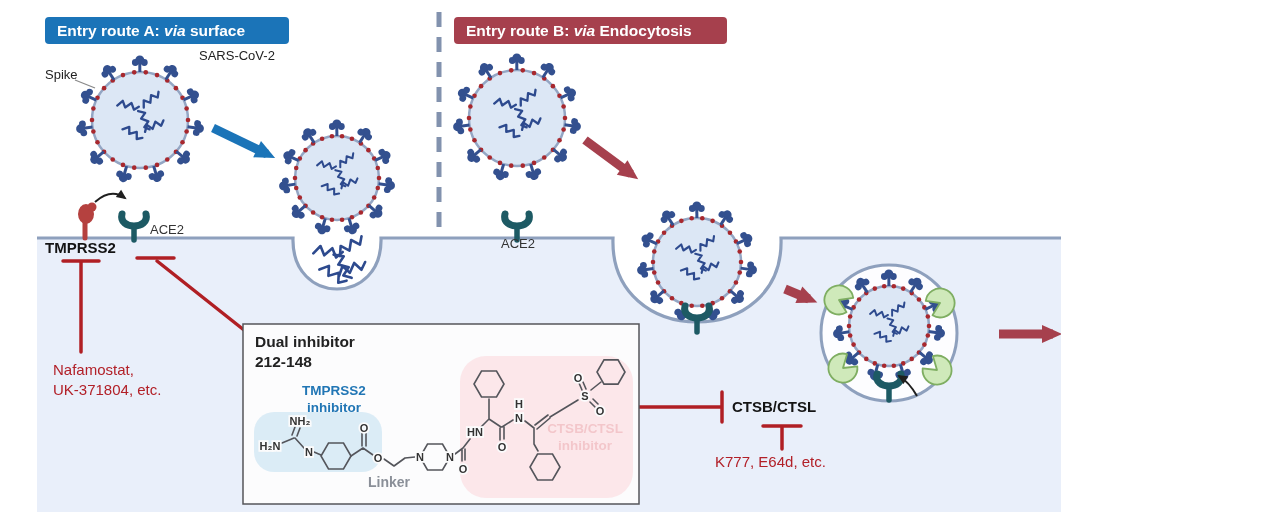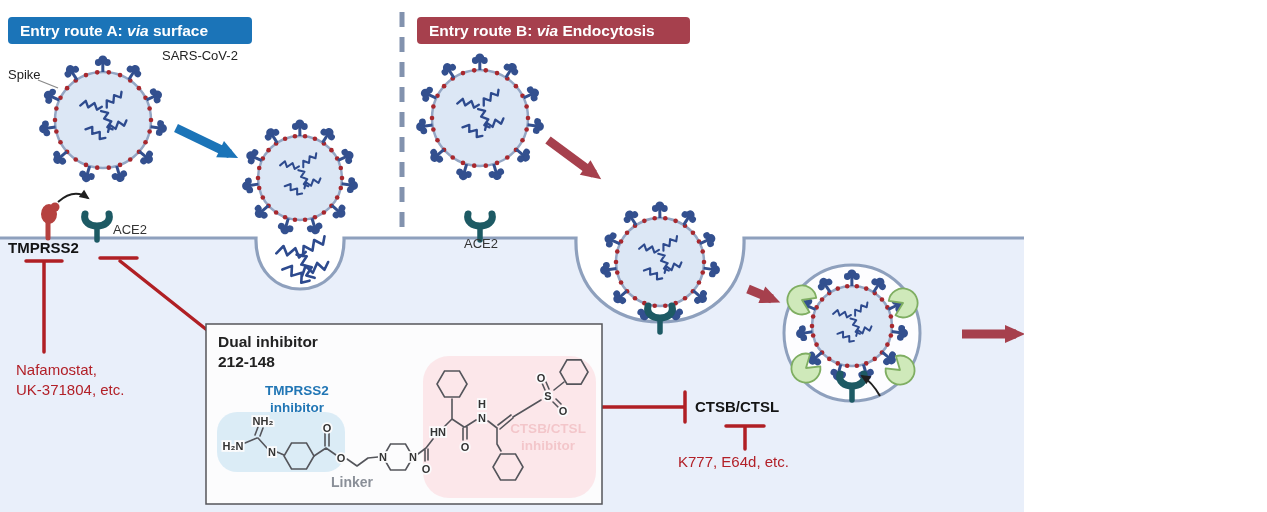--- a/index.html
+++ b/index.html
@@ -1,16 +1,16 @@
 <!DOCTYPE html>
 <html><head>
 <meta charset="utf-8">
 <style>
   html,body{margin:0;padding:0;background:#ffffff;}
-  #stage{position:relative;width:1024px;height:512px;background:#ffffff;overflow:hidden;}
+  #stage{position:relative;width:1024px;height:512px;background:#ffffff;overflow:hidden;padding-left:37px;}
   svg text{font-family:"Liberation Sans","DejaVu Sans",sans-serif;}
   .t-badge{font-weight:700;font-size:15.5px;fill:#ffffff;}
   .t-label{font-size:13px;fill:#333333;}
   .t-small{font-size:13px;fill:#222222;}
   .t-bold{font-weight:700;font-size:15px;fill:#141414;}
   .t-drug{font-size:15px;fill:#b22028;}
   .t-boxtitle{font-weight:700;font-size:15.5px;fill:#222222;}
   .t-blue{font-weight:700;font-size:13.5px;fill:#2176b5;text-anchor:middle;}
   .t-red{font-weight:700;font-size:13.5px;fill:#c2232b;text-anchor:middle;}
   .t-linker{font-weight:700;font-size:14px;fill:#8a8f98;text-anchor:middle;}

